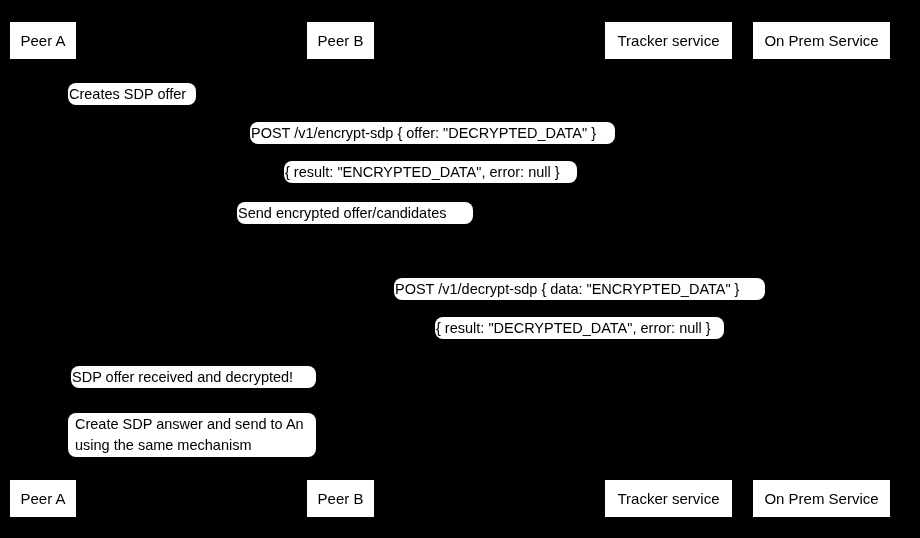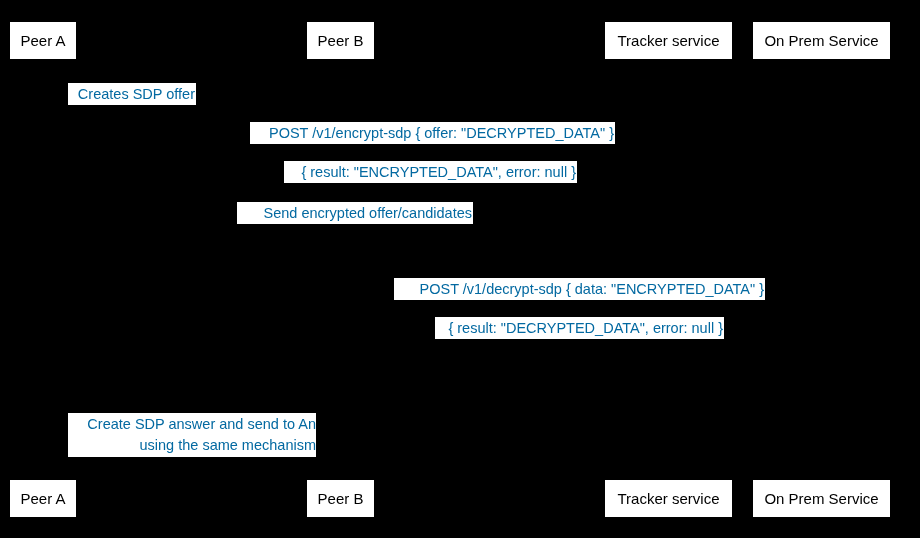--- a/index.html
+++ b/index.html
@@ -30,32 +30,33 @@
     height: 37px;
   }
   .lifeline {
     position: absolute;
     width: 1px;
     background: #000000;
   }
   .msg-label {
     position: absolute;
     background: #ffffff;
-    color: #0369a1;
+    color: #000000;
     font-size: 14.5px;
     line-height: 22px;
     white-space: nowrap;
     padding: 0 1px;
     box-sizing: border-box;
-    text-align: right;
+    text-align: left;
+    border-radius: 8px;
   }
   .msg-label.two-line {
     white-space: normal;
     line-height: 21px;
-    padding: 1px 0;
+    padding: 1px 7px;
   }
 </style>
 </head>
 <body>
 
 <div id="diagram">
 
   <div class="lifeline" style="left:43px; top:59px; height:421px;"></div>
   <div class="lifeline" style="left:340px; top:59px; height:421px;"></div>
   <div class="lifeline" style="left:668px; top:59px; height:421px;"></div>
@@ -72,20 +73,21 @@
 
   <div class="msg-label" style="left:284px; top:161px; width:293px;">{ result: "ENCRYPTED_DATA", error: null }</div>
 
   <div class="msg-label" style="left:237px; top:202px; width:236px;">Send encrypted offer/candidates</div>
 
 
   <div class="msg-label" style="left:394px; top:278px; width:371px;">POST /v1/decrypt-sdp { data: "ENCRYPTED_DATA" }</div>
 
   <div class="msg-label" style="left:435px; top:317px; width:289px;">{ result: "DECRYPTED_DATA", error: null }</div>
 
+  <div class="msg-label" style="left:71px; top:366px; width:245px;">SDP offer received and decrypted!</div>
 
   <div class="msg-label two-line" style="left:68px; top:413px; width:248px;">
     <span>Create SDP answer and send to An</span><br>
     <span>using the same mechanism</span>
   </div>
 
   <div class="participant" style="left:10px; top:480px; width:66px;">Peer A</div>
   <div class="participant" style="left:307px; top:480px; width:67px;">Peer B</div>
   <div class="participant" style="left:605px; top:480px; width:127px;">Tracker service</div>
   <div class="participant" style="left:753px; top:480px; width:137px;">On Prem Service</div>

